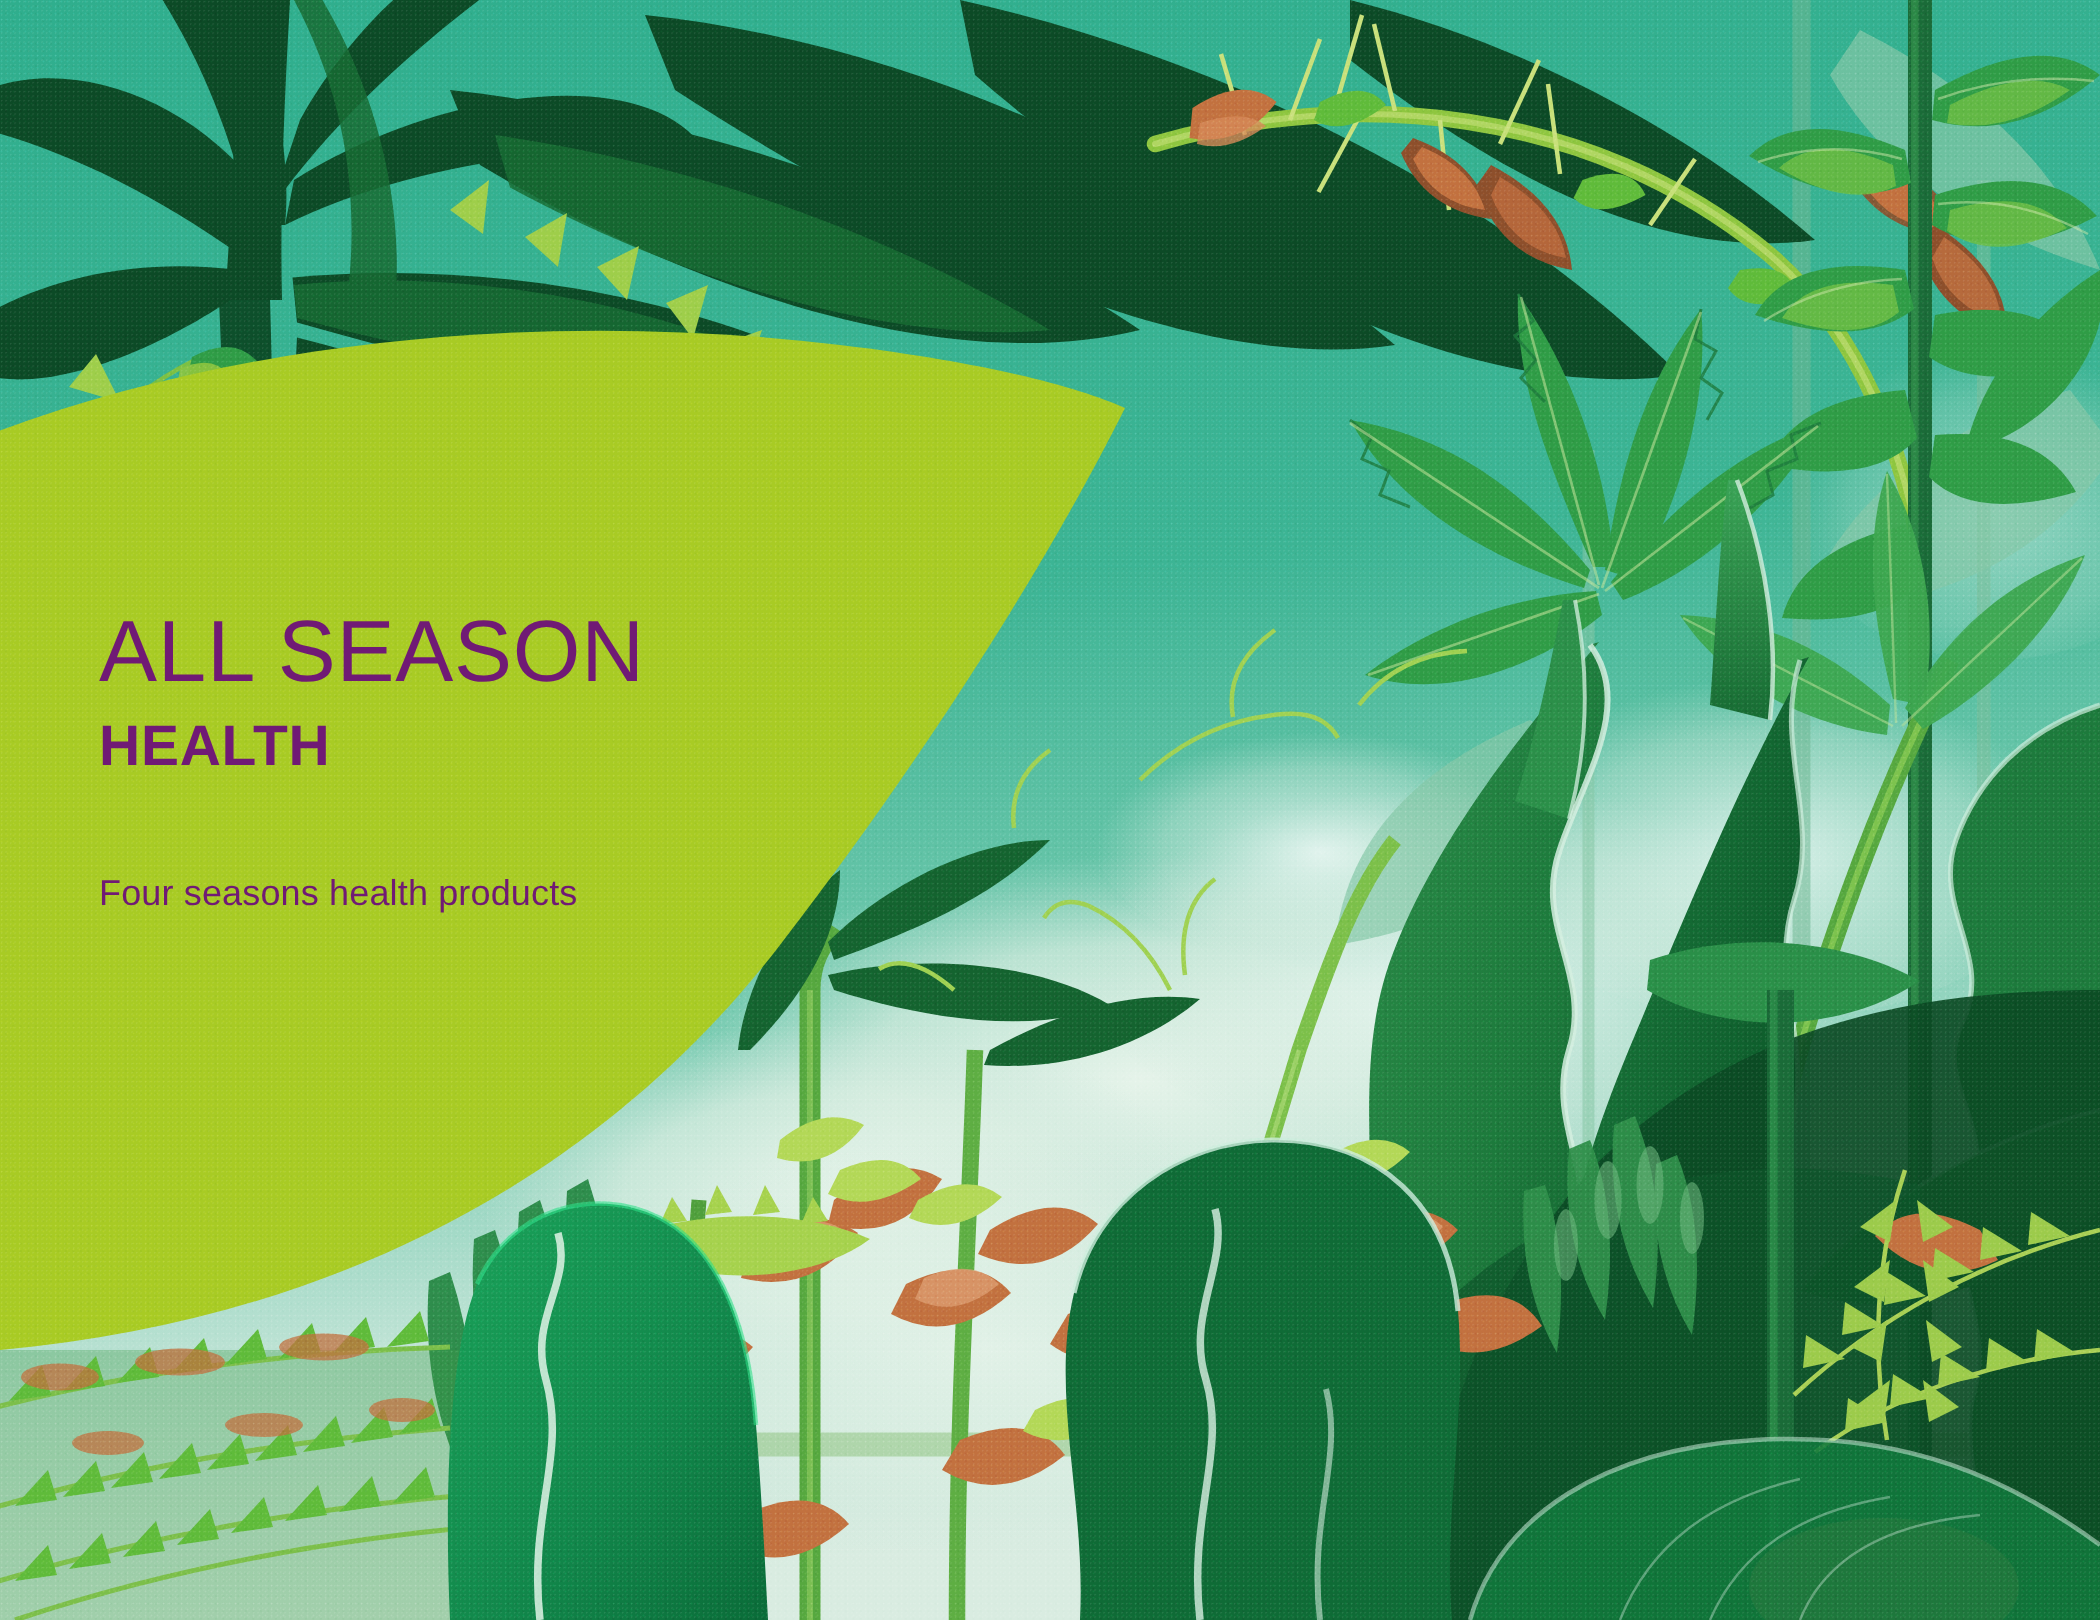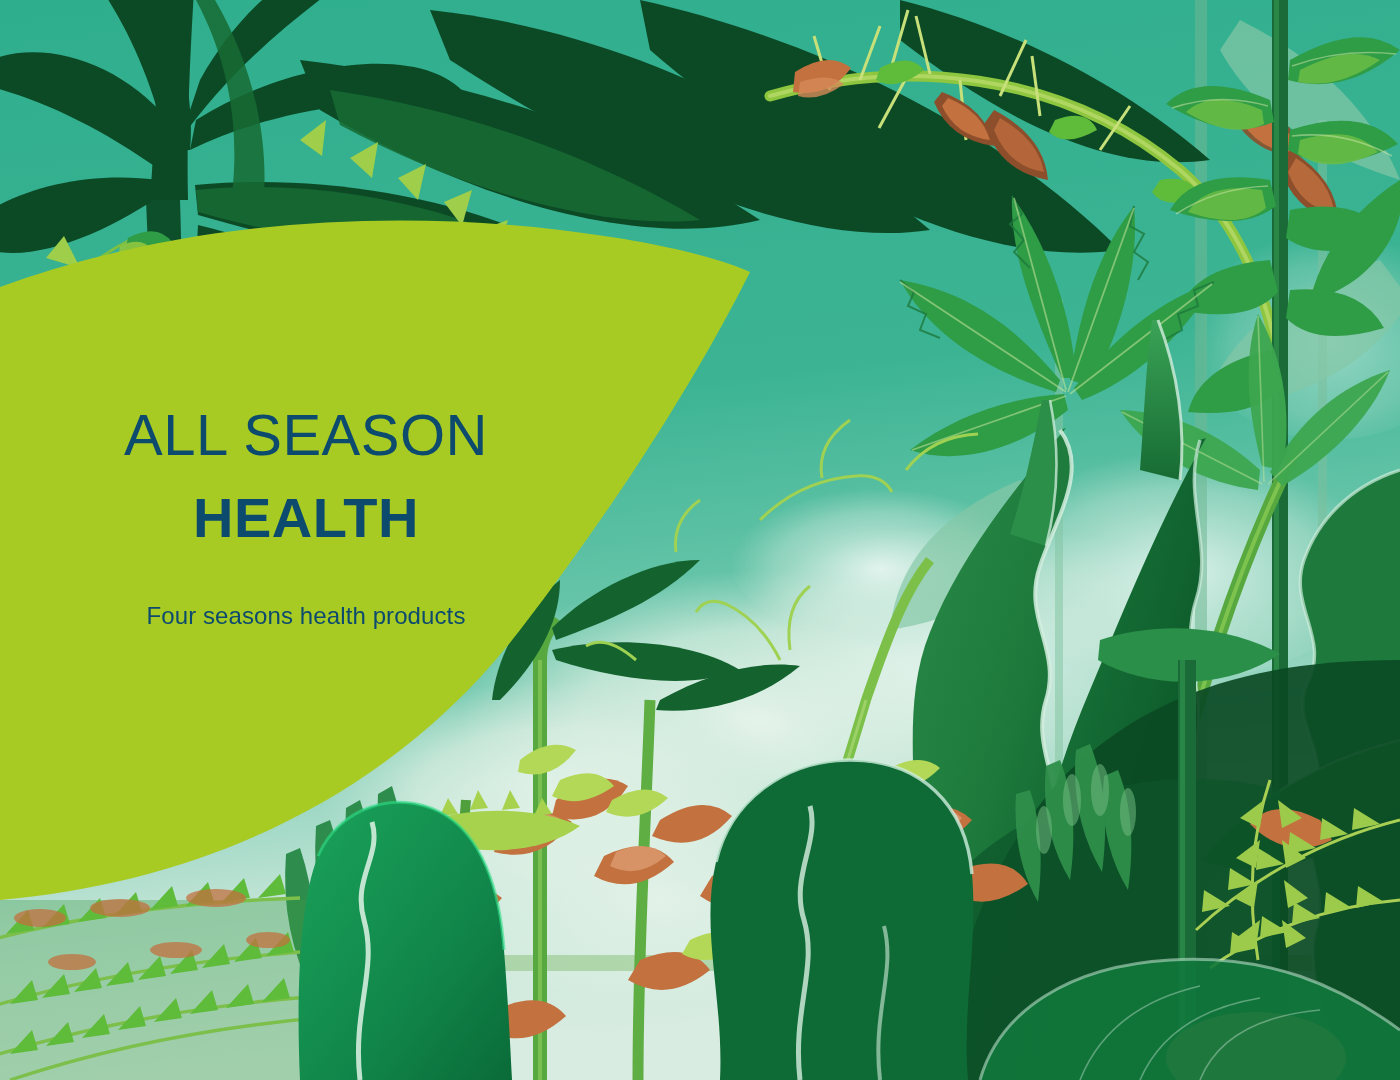--- a/index.html
+++ b/index.html
@@ -33,23 +33,22 @@
   
   #textblock{
     position:absolute;left:66px;top:404px;width:480px;
     color:#ffffff;
   }
   .t-line1{
     font-size:58px;line-height:62px;font-weight:300;letter-spacing:.5px;
     white-space:nowrap;
   }
   .t-line2{
-    font-size:56px;line-height:64px;font-weight:700;letter-spacing:.5px;
+    font-size:38px;line-height:64px;font-weight:700;letter-spacing:.5px;
     white-space:nowrap;
-    margin-top:20px;
   }
   .t-sub{
     margin-top:52px;font-size:24px;font-weight:300;letter-spacing:.1px;
     white-space:nowrap;
   }
 </style>
 </head>
 <body>
 
 <div id="stage" style="width: 1400px; height: 1080px;">
@@ -608,19 +607,19 @@
     <path id="petal" d="M0 287
              C 160 228 360 206 560 230
              C 660 242 718 258 750 272
              C 700 372 620 500 520 630
              C 400 786 220 880 0 900 Z" fill="#a8cb24"></path>
   </svg>
 
   <div id="grain"></div>
   <div id="grain2"></div>
 
-  <div id="textblock" style="color: #0c4a6e; text-align: center;">
+  <div id="textblock" style="color: #701a75;">
     <div class="t-line1">ALL SEASON</div>
     <div class="t-line2">HEALTH</div>
     <div class="t-sub">Four seasons health products</div>
   </div>
 
 </div>
 
 </body></html>

